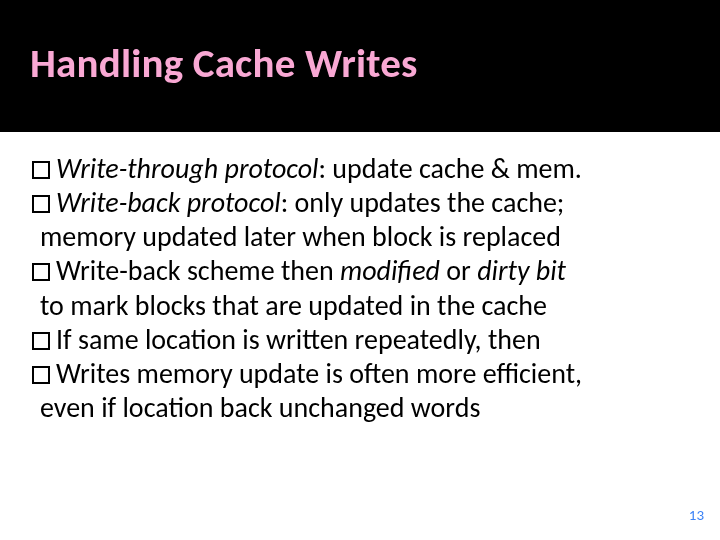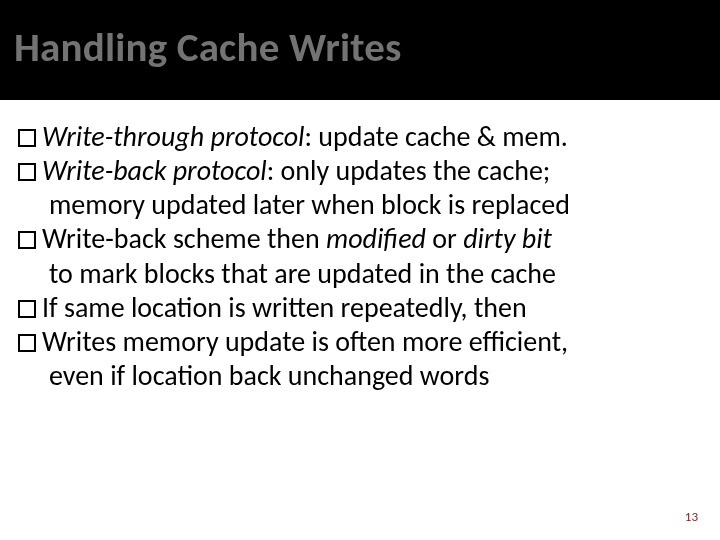--- a/index.html
+++ b/index.html
@@ -17,58 +17,58 @@
     position: relative;
     box-sizing: border-box;
   }
   .title-bar {
     background: #000000;
     width: 100%;
     box-sizing: border-box;
     padding: 22px 14px 28px 14px;
   }
   .title-bar h1 {
-    margin: 0;
-    color: #737373;
+    margin: 16px;
+    color: #f9a8d4;
     font-size: 41px;
     font-weight: 700;
     letter-spacing: 0.2px;
   }
   .body {
-    padding: 20px 28px 0 18px;
+    padding: 20px 28px 0 32px;
   }
   .bullet {
     display: flex;
     align-items: flex-start;
     margin: 0;
   }
   .box-icon {
     flex: 0 0 auto;
     width: 18px;
     height: 18px;
     border: 2px solid #000;
     box-sizing: border-box;
     margin-top: 9px;
     margin-right: 6px;
   }
   .continuation {
-    margin-left: 31px;
+    margin-left: 8px;
   }
   .text, .continuation {
     font-size: 28px;
     line-height: 1.22;
     color: #000;
   }
   .italic { font-style: italic; }
   .page-num {
     position: absolute;
-    right: 22px;
+    right: 16px;
     bottom: 16px;
-    font-size: 13px;
-    color: #7f1d1d;
+    font-size: 15px;
+    color: #3b82f6;
   }
 </style>
 </head>
 <body>
 
 <div class="slide">
 
   <div class="title-bar">
     <h1>Handling Cache Writes</h1>
   </div>

